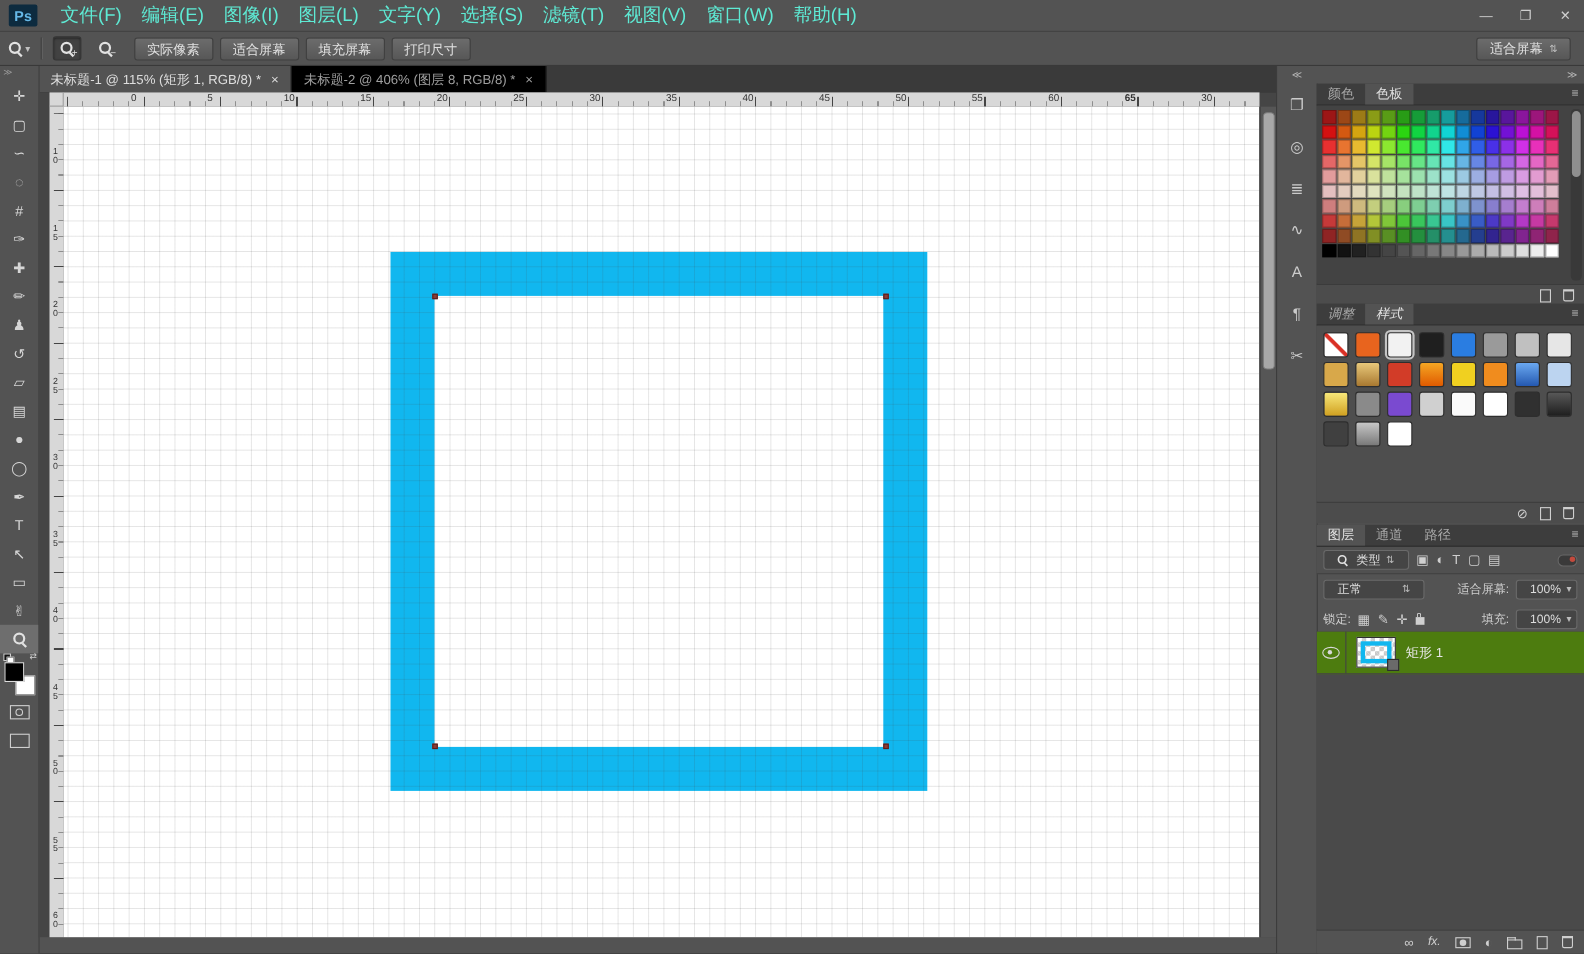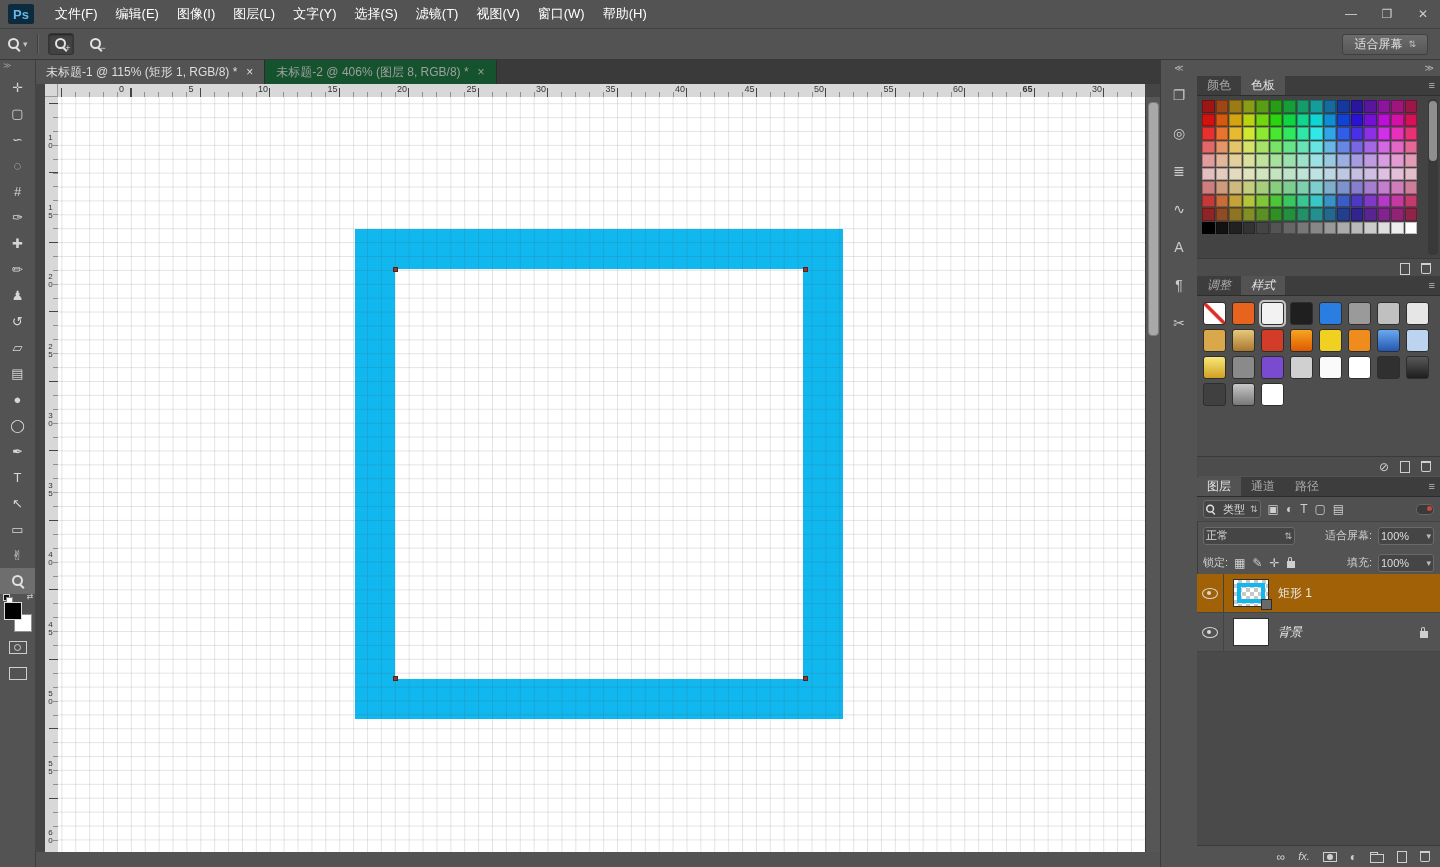--- a/index.html
+++ b/index.html
@@ -4,21 +4,21 @@
 <style>
   html,body{margin:0;padding:0;background:#222;}
   #root{position:relative;width:1440px;height:867px;overflow:hidden;background:#535353;
         font-family:"Liberation Sans","DejaVu Sans",sans-serif;font-size:12px;color:#dcdcdc;
         -webkit-user-select:none;user-select:none;}
   
   .menubar{position:absolute;left:0;top:0;right:0;height:28px;background:#535353;
            border-bottom:1px solid #414141;display:flex;align-items:center;padding-left:8px;}
   .ps-logo{width:26px;height:20px;background:#0d2b3f;color:#66b9e8;font-weight:bold;font-size:13px;
            display:flex;align-items:center;justify-content:center;border-radius:2px;margin-right:12px;}
-  .menu-item{padding:0 9px;font-size:13px;color:#ffffff;line-height:28px;}
+  .menu-item{padding:0 9px;font-size:17px;color:#5eead4;line-height:28px;}
   .win-controls{position:absolute;right:8px;top:0;height:28px;display:flex;align-items:center;gap:18px;}
   .win-btn{color:#cfcfcf;font-size:12px;width:18px;text-align:center;}
   
   .optionsbar{position:absolute;left:0;top:29px;right:0;height:30px;background:#535353;
               border-bottom:1px solid #393939;display:flex;align-items:center;padding-left:8px;gap:9px;}
   .tool-dd{display:flex;align-items:center;gap:3px;}
   .caret{font-size:9px;color:#c0c0c0;}
   .vsep{width:1px;height:20px;background:#3e3e3e;border-right:1px solid #646464;}
   .obtn-ico{width:24px;height:20px;display:flex;align-items:center;justify-content:center;position:relative;
             border-radius:3px;border:1px solid transparent;}
@@ -28,21 +28,21 @@
   .opt-check.disabled{color:#8b8b8b;}
   .cbox{width:11px;height:11px;background:#464646;border:1px solid #6d6d6d;border-radius:2px;flex:none;}
   .opt-check.disabled .cbox{border-color:#585858;}
   .obtn{background:linear-gradient(#6c6c6c,#575757);border:1px solid #404040;border-radius:3px;
         color:#e2e2e2;font-size:12px;padding:2px 11px;height:21px;box-sizing:border-box;font-family:inherit;}
   .workspace-btn{margin-left:auto;margin-right:12px;display:flex;align-items:center;gap:6px;}
   
   .tabstrip{position:absolute;left:35px;top:60px;width:1125px;height:24px;background:#3a3a3a;
             border-bottom:1px solid #2c2c2c;display:flex;}
   .doc-tab{display:flex;align-items:center;gap:9px;padding:0 11px;font-size:12px;color:#9f9f9f;
-           background:#14532d;border-right:1px solid #2b2b2b;white-space:nowrap;}
+           background:#000000;border-right:1px solid #2b2b2b;white-space:nowrap;}
   .doc-tab.active{background:#535353;color:#dedede;}
   .tab-close{font-size:12px;color:inherit;}
   
   .toolbar{position:absolute;left:0;top:60px;width:35px;bottom:0;background:#535353;border-right:1px solid #3e3e3e;}
   .toolbar-head{height:14px;font-size:8px;color:#9f9f9f;text-align:left;padding-left:3px;line-height:12px;}
   .tool{width:35px;height:26px;display:flex;align-items:center;justify-content:center;color:#d6d6d6;font-size:13px;}
   .tool.active{background:#6e6e6e;}
   .tool-glyph{line-height:1;}
   .i-mag{position:relative;width:12px;height:12px;display:inline-block;}
   .i-mag::before{content:"";position:absolute;left:0;top:0;width:7px;height:7px;border:2px solid #e2e2e2;border-radius:50%;}
@@ -111,31 +111,31 @@
   .pscroll{position:absolute;right:2px;top:3px;width:10px;bottom:3px;background:#393939;border-radius:4px;}
   .pscroll .pthumb{position:absolute;left:1px;top:2px;width:8px;height:60px;background:#8f8f8f;border-radius:4px;}
   .panel-styles{position:absolute;left:0;right:0;top:200px;height:201px;font-style:italic;}
   .st-content{height:160px;background:#4e4e4e;position:relative;}
   #style-grid{position:absolute;left:6px;top:6px;display:grid;grid-template-columns:repeat(8,25px);gap:4px;}
   .style-tile{width:23px;height:23px;border-radius:3px;border:1px solid #2e2e2e;box-sizing:border-box;}
   .style-tile.selected{box-shadow:0 0 0 2px #c4c4c4;}
   .panel-layers{position:absolute;left:0;right:0;top:401px;bottom:0;}
   .lfilter{height:24px;display:flex;align-items:center;gap:7px;padding:0 6px;background:#505050;border-bottom:1px solid #424242;}
   .combo{display:flex;align-items:center;background:#454545;border:1px solid #6a6a6a;border-radius:3px;height:18px;
-         padding:0 2px;gap:5px;font-size:11px;color:#ddd;box-sizing:border-box;white-space:nowrap;}
+         padding:0 12px;gap:5px;font-size:11px;color:#ddd;box-sizing:border-box;white-space:nowrap;}
   .combo .arr{font-size:9px;color:#bdbdbd;}
   .mag-sm{transform:scale(.75);transform-origin:left center;}
   .fglyph{font-size:11px;color:#c4c4c4;}
   .ftoggle{margin-left:auto;width:16px;height:9px;background:#3a3a3a;border:1px solid #666;border-radius:5px;position:relative;}
   .ftoggle::after{content:"";position:absolute;right:1px;top:1px;width:5px;height:5px;border-radius:50%;background:#c34a3d;}
   .lblend,.llock{height:27px;display:flex;align-items:center;gap:6px;padding:0 6px;}
   .llabel{font-size:11px;color:#cfcfcf;white-space:nowrap;}
   .llist{position:absolute;left:0;right:0;top:97px;bottom:22px;background:#4a4a4a;overflow:hidden;}
   .lrow{height:38px;display:flex;align-items:center;background:#535353;border-bottom:1px solid #454545;}
-  .lrow.selected{background:#a16207;}
+  .lrow.selected{background:#4d7c0f;}
   .eye-cell{width:26px;height:38px;display:flex;align-items:center;justify-content:center;border-right:1px solid #434343;flex:none;}
   .i-eye{width:14px;height:9px;border:1px solid #d8d8d8;border-radius:50%;position:relative;display:inline-block;}
   .i-eye::after{content:"";position:absolute;left:4px;top:2px;width:4px;height:4px;background:#d8d8d8;border-radius:50%;}
   .thumb{width:34px;height:26px;margin:0 9px;border:1px solid #2e2e2e;position:relative;flex:none;background:#fff;}
   .thumb-shape{background-color:#fff;
     background-image:linear-gradient(45deg,#c8c8c8 25%,transparent 25%,transparent 75%,#c8c8c8 75%),
                      linear-gradient(45deg,#c8c8c8 25%,transparent 25%,transparent 75%,#c8c8c8 75%);
     background-size:8px 8px;background-position:0 0,4px 4px;}
   .thumb-frame{position:absolute;inset:3px;border:4px solid #11b7ef;box-sizing:border-box;}
   .thumb-badge{position:absolute;right:-4px;bottom:-4px;width:9px;height:9px;background:#6a6a6a;border:1px solid #2d2d2d;}
@@ -191,20 +191,26 @@
     </div>
     <div class="vsep"></div>
     <div class="obtn-ico pressed">
       <span class="i-mag"></span>
       <span class="magsign">+</span>
     </div>
     <div class="obtn-ico">
       <span class="i-mag"></span>
       <span class="magsign">−</span>
     </div>
+    <div id="opt-buttons" style="display:flex;align-items:center;gap:6px;margin-left:4px;">
+        <button class="obtn">实际像素</button>
+        <button class="obtn">适合屏幕</button>
+        <button class="obtn">填充屏幕</button>
+        <button class="obtn">打印尺寸</button>
+      </div>
     <div class="obtn workspace-btn">
       <span>适合屏幕</span>
       <span class="caret">⇅</span>
     </div>
   </div>
 
   <div class="tabstrip">
     <div class="doc-tab active">
       <span>未标题-1 @ 115% (矩形 1, RGB/8) *</span>
       <span class="tab-close">×</span>
@@ -647,28 +653,20 @@
             <div class="lrow selected">
               <div class="eye-cell">
                 <span class="i-eye"></span>
               </div>
               <div class="thumb thumb-shape">
                 <div class="thumb-frame" style="border-color: rgb(17, 183, 239);"></div>
                 <div class="thumb-badge"></div>
               </div>
               <span class="lname">矩形 1</span>
             </div>
-            <div class="lrow">
-              <div class="eye-cell">
-                <span class="i-eye"></span>
-              </div>
-              <div class="thumb thumb-white"></div>
-              <span class="lname italic">背景</span>
-              <span class="i-lock row-lock"></span>
-            </div>
           </div>
         <div class="lfooter" id="layers-footer-icons">
             <span class="pglyph">∞</span>
             <span class="ftxt">fx.</span>
             <span class="i-mask"></span>
             <span class="pglyph">◐</span>
             <span class="i-folder"></span>
             <span class="i-page"></span>
             <span class="i-trash"></span>
           </div>

